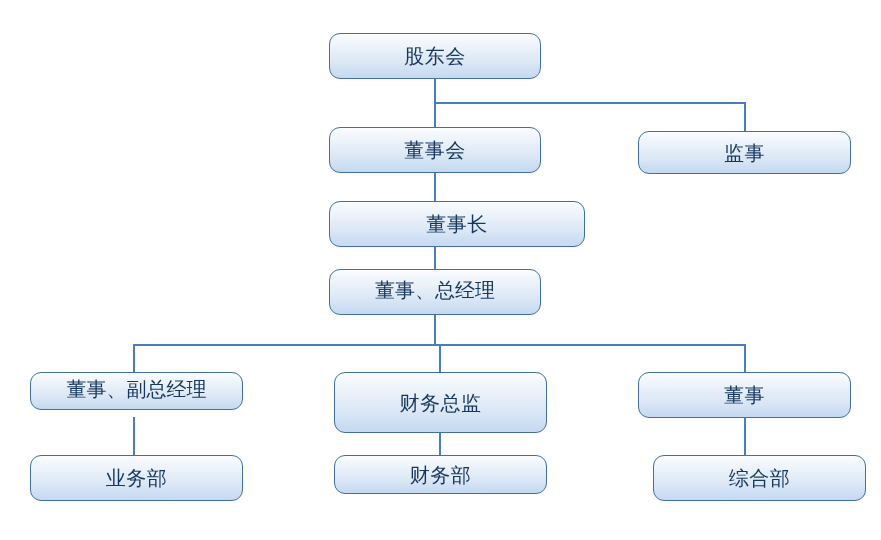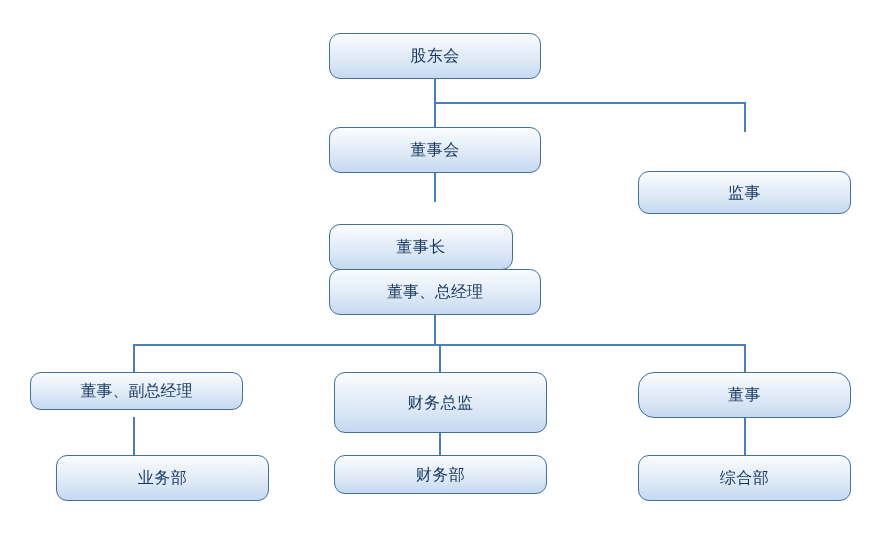--- a/index.html
+++ b/index.html
@@ -37,29 +37,30 @@
                 #EFF5FB 22%,
                 #DCE8F6 62%,
                 #C5D9F1 100%);
     display: flex;
     align-items: center;
     justify-content: center;
     box-shadow: 0 0 0 0 rgba(0,0,0,0);
   }
   .node-label {
     color: #17375E;
-    font-size: 16px;
+    font-size: 20px;
     line-height: 1;
     letter-spacing: 0.5px;
     white-space: nowrap;
     font-family: "DejaVu Sans", "Liberation Sans", sans-serif;
     text-align: right;
   }
   .node-label.wide {
     letter-spacing: 0px;
+    font-family: Liberation Mono, monospace;
   }
 </style>
 </head>
 <body>
 
 <div id="chart-canvas">
 
   <svg id="connector-layer" width="881" height="540" viewBox="0 0 881 540" xmlns="http://www.w3.org/2000/svg">
       <polyline points="435,79 435,127" fill="none" stroke="#4A7EBB" stroke-width="2" stroke-linecap="square" shape-rendering="crispEdges"></polyline>
       <polyline points="435,103 745,103 745,131" fill="none" stroke="#4A7EBB" stroke-width="2" stroke-linecap="square" shape-rendering="crispEdges"></polyline>
@@ -75,42 +76,42 @@
       <polyline points="745,418 745,455" fill="none" stroke="#4A7EBB" stroke-width="2" stroke-linecap="square" shape-rendering="crispEdges"></polyline>
     </svg>
 
   <div id="nodes-layer">
       <div class="node-box" style="left: 329px; top: 33px; width: 212px; height: 46px;">
         <span class="node-label">股东会</span>
       </div>
       <div class="node-box" style="left: 329px; top: 127px; width: 212px; height: 46px;">
         <span class="node-label">董事会</span>
       </div>
-      <div class="node-box" style="left: 638px; top: 131px; width: 213px; height: 43px; margin-top: 40px;">
+      <div class="node-box" style="left: 638px; top: 131px; width: 213px; height: 43px;">
         <span class="node-label">监事</span>
       </div>
-      <div class="node-box" style="left: 329px; top: 201px; width: 184px; height: 46px; margin-top: 23px;">
+      <div class="node-box" style="left: 329px; top: 201px; width: 256px; height: 46px;">
         <span class="node-label">董事长</span>
       </div>
       <div class="node-box" style="left: 329px; top: 269px; width: 212px; height: 46px;">
         <span class="node-label wide">董事、总经理</span>
       </div>
       <div class="node-box" style="left: 30px; top: 372px; width: 213px; height: 38px;">
         <span class="node-label wide">董事、副总经理</span>
       </div>
       <div class="node-box" style="left: 334px; top: 372px; width: 213px; height: 61px;">
         <span class="node-label">财务总监</span>
       </div>
-      <div class="node-box" style="left: 638px; top: 372px; width: 213px; height: 46px; border-radius: 16px;">
+      <div class="node-box" style="left: 638px; top: 372px; width: 213px; height: 46px;">
         <span class="node-label">董事</span>
       </div>
-      <div class="node-box" style="left: 30px; top: 455px; width: 213px; height: 46px; margin-left: 26px;">
+      <div class="node-box" style="left: 30px; top: 455px; width: 213px; height: 46px;">
         <span class="node-label">业务部</span>
       </div>
       <div class="node-box" style="left: 334px; top: 455px; width: 213px; height: 39px;">
         <span class="node-label">财务部</span>
       </div>
-      <div class="node-box" style="left: 638px; top: 455px; width: 213px; height: 46px;">
+      <div class="node-box" style="left: 653px; top: 455px; width: 213px; height: 46px;">
         <span class="node-label">综合部</span>
       </div>
     </div>
 
 </div>
 
 </body></html>

